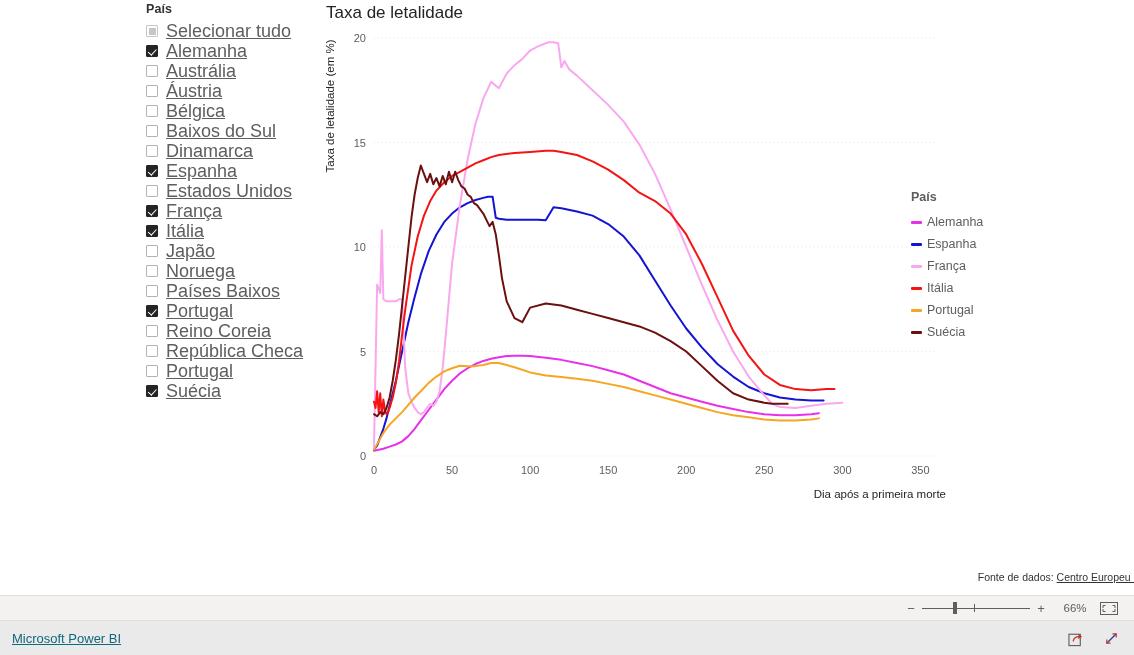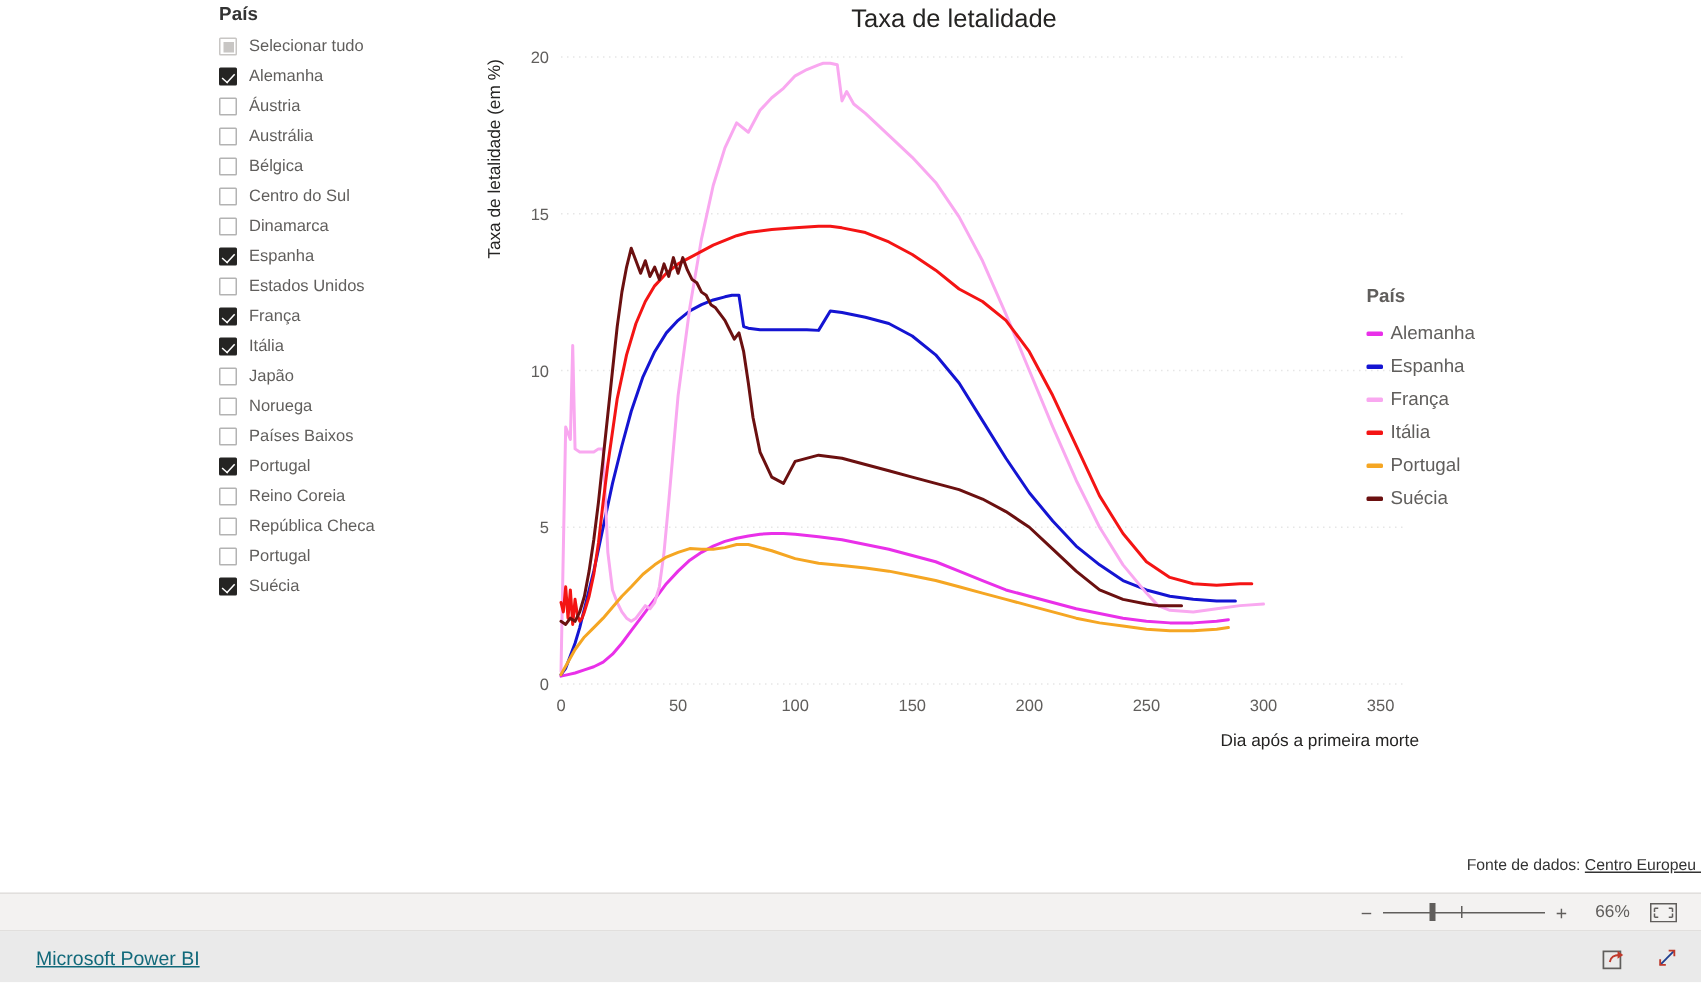--- a/index.html
+++ b/index.html
@@ -79,39 +79,39 @@
   .cb.partial::after {
     content: "";
     position: absolute;
     left: 1.5px;
     top: 1.5px;
     width: 7px;
     height: 7px;
     background: #c8c6c4;
   }
   .slicer-label {
-    font-size: 11px;
+    font-size: 18px;
     color: #605e5c;
     white-space: nowrap;
+    text-decoration: underline;
   }
 
   
   #chart-block {
     position: absolute;
     left: 326px;
     top: 0;
     width: 680px;
     height: 595px;
   }
   #chart-title {
     position: absolute;
     left: 0;
     top: 3px;
     width: 620px;
-    text-align: center;
     font-size: 17px;
     color: #252423;
   }
 
   #plot-wrap {
     position: absolute;
     left: 0;
     top: 28px;
     width: 620px;
     height: 470px;
@@ -270,21 +270,21 @@
     position: absolute;
     left: 0;
     top: 621px;
     width: 1134px;
     height: 34px;
     background: #eaeaea;
     display: flex;
     align-items: center;
   }
   #powerbi-link {
-    margin-left: 24px;
+    margin-left: 12px;
     font-size: 13px;
     color: #11697a;
     text-decoration: underline;
     cursor: pointer;
     font-weight: 500;
   }
   #footer-actions {
     margin-left: auto;
     display: flex;
     align-items: center;
@@ -310,33 +310,33 @@
           <div class="slicer-item">
             <span class="cb partial"></span>
             <span class="slicer-label">Selecionar tudo</span>
           </div>
           <div class="slicer-item">
             <span class="cb checked"></span>
             <span class="slicer-label">Alemanha</span>
           </div>
           <div class="slicer-item">
             <span class="cb"></span>
+            <span class="slicer-label">Austrália</span>
+          </div>
+          <div class="slicer-item">
+            <span class="cb"></span>
             <span class="slicer-label">Áustria</span>
           </div>
           <div class="slicer-item">
             <span class="cb"></span>
-            <span class="slicer-label">Austrália</span>
-          </div>
-          <div class="slicer-item">
-            <span class="cb"></span>
             <span class="slicer-label">Bélgica</span>
           </div>
           <div class="slicer-item">
             <span class="cb"></span>
-            <span class="slicer-label">Centro do Sul</span>
+            <span class="slicer-label">Baixos do Sul</span>
           </div>
           <div class="slicer-item">
             <span class="cb"></span>
             <span class="slicer-label">Dinamarca</span>
           </div>
           <div class="slicer-item">
             <span class="cb checked"></span>
             <span class="slicer-label">Espanha</span>
           </div>
           <div class="slicer-item">

